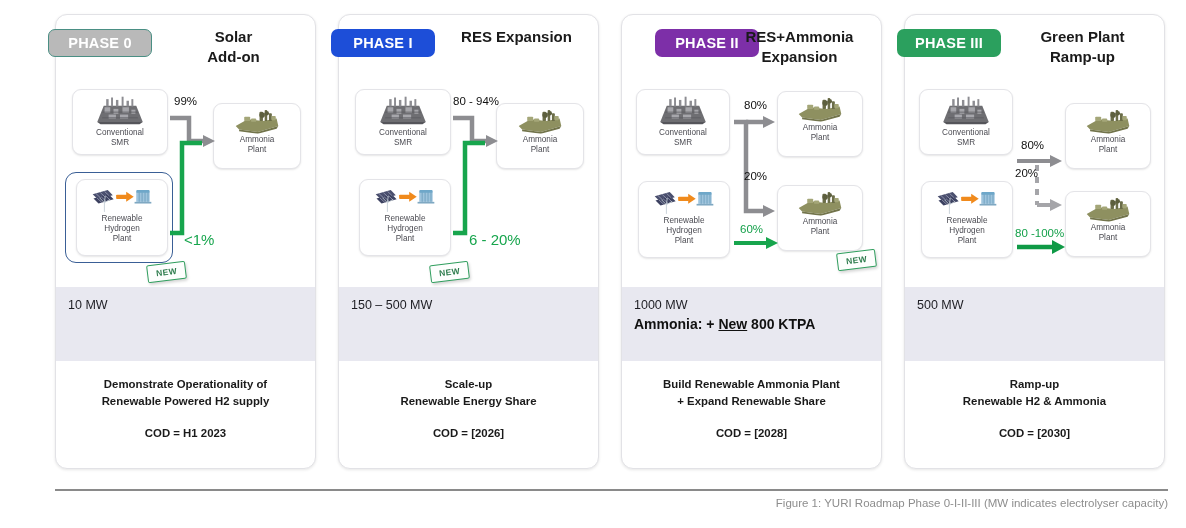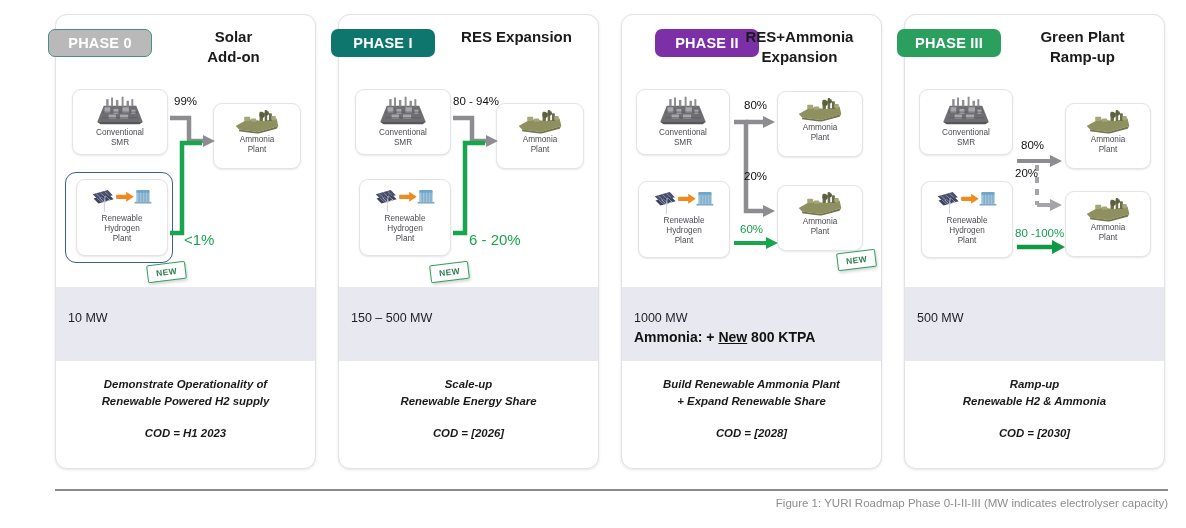--- a/index.html
+++ b/index.html
@@ -19,21 +19,21 @@
   }
   
   .card-head{position:relative;height:272px;border-radius:12px 12px 0 0;}
   .badge{
     position:absolute;left:-8px;top:14px;height:28px;min-width:104px;
     border-radius:7px;color:#fff;font-size:14.5px;font-weight:bold;
     display:flex;align-items:center;justify-content:center;padding:0 12px;
     letter-spacing:.2px;box-sizing:border-box;
   }
   .badge.p0{background:#b9b9b9;border:1.6px solid #4a8f84;color:#ffffff;}
-  .badge.p1{background:#0f766e;}
+  .badge.p1{background:#1d4ed8;}
   .badge.p2{background:#7d2fa8;margin-left:41px;}
   .badge.p3{background:#2ba05e;}
   .card-title{
     position:absolute;left:104px;right:8px;top:12px;
     font-size:15px;font-weight:bold;color:#1a1a1a;text-align:center;
     line-height:1.35;
   }
   
   .node{
     position:absolute;background:#fff;border:1px solid #e4e4e8;border-radius:9px;
@@ -60,29 +60,29 @@
   .pct.green.big{color:#17a54d;}
   
   .new-tag{
     position:absolute;background:#fdfefd;border:1.6px solid #2f9e5d;
     color:#2f7d4e;font-size:8.5px;font-weight:bold;letter-spacing:.4px;
     padding:3px 8px;border-radius:2px;transform:rotate(-7deg);
     box-shadow:1px 2px 3px rgba(0,0,0,.16);
   }
   
   .mw-band{
-    background:#e8e8f0;height:74px;padding:22px 12px 0 12px;box-sizing:border-box;
+    background:#e8e8f0;height:74px;padding:9px 12px 0 12px;box-sizing:border-box;
   }
   .mw-main{font-size:12.5px;color:#1d1d23;font-weight:normal;line-height:1.45;}
   .mw-sub{font-size:14px;color:#111;font-weight:bold;line-height:1.45;}
   .mw-sub u{text-decoration:underline;}
   
   .desc{
     flex:1;display:flex;flex-direction:column;align-items:center;
-    justify-content:center;gap:18px;padding:0 10px 14px 10px;text-align:center;font-style:italic;
+    justify-content:center;gap:18px;padding:0 10px 14px 10px;text-align:center;
   }
   .desc-main{font-size:11.4px;font-weight:bold;color:#1a1a1a;line-height:1.45;}
   .desc-cod{font-size:11.4px;font-weight:bold;color:#1a1a1a;}
   
   .footer-rule{
     position:absolute;left:55px;right:18px;top:489px;height:2px;background:#8a8a8a;
   }
   .caption{
     position:absolute;right:18px;top:497px;font-size:11.5px;color:#8d8d8d;
     font-family:"Liberation Sans", sans-serif;white-space:nowrap;

